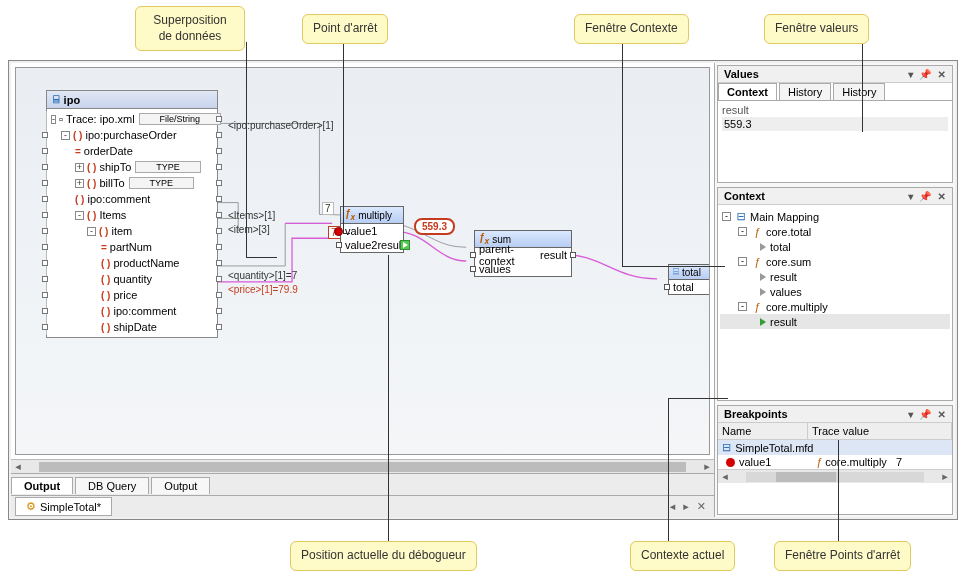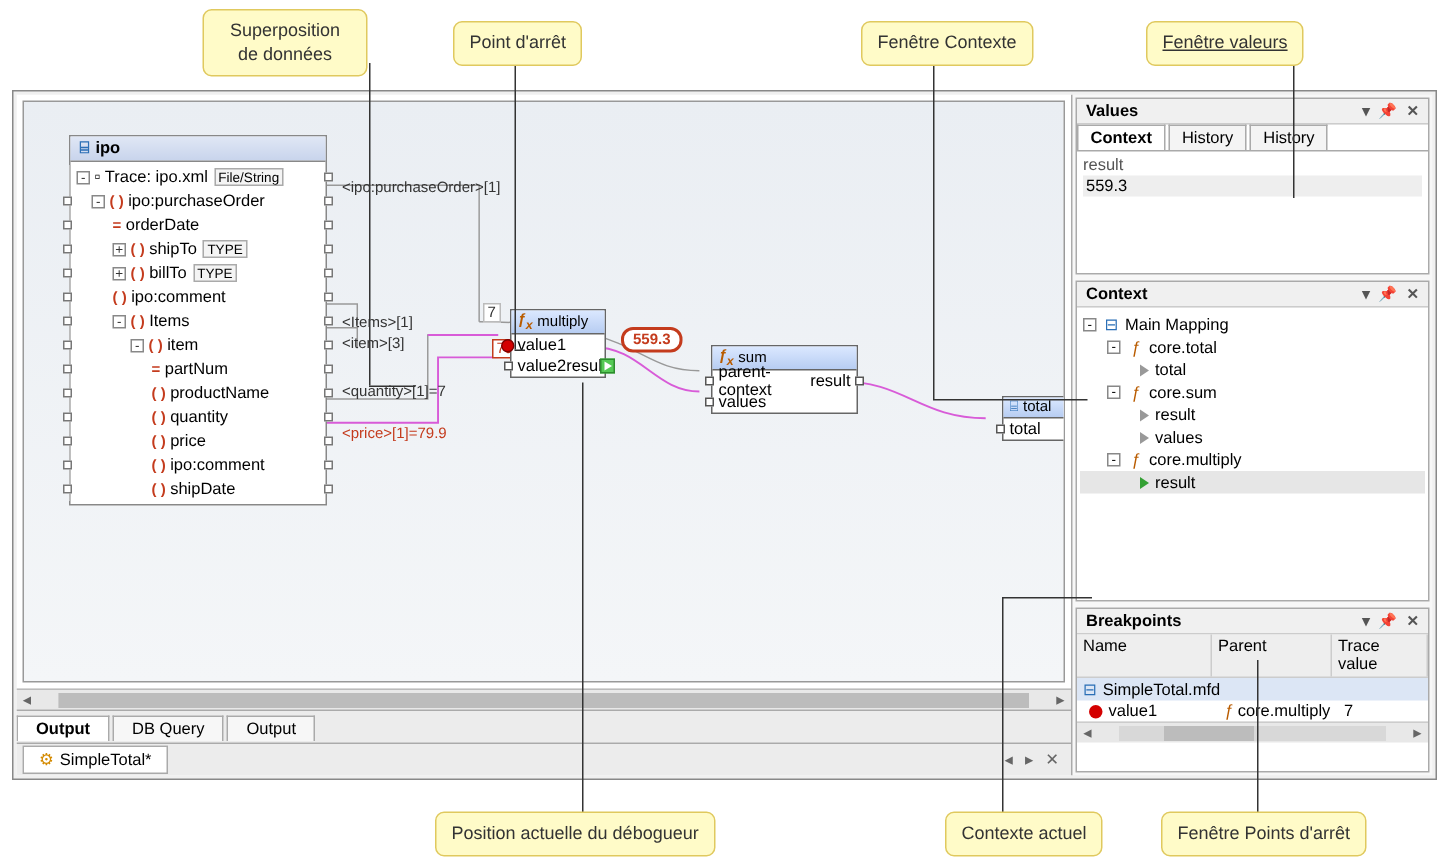--- a/index.html
+++ b/index.html
@@ -117,21 +117,21 @@
   .tport.r { left:auto; right:-5px; }
   .toggle {
     display:inline-block; width:9px; height:9px; border:1px solid #888;
     line-height:7px; text-align:center; font-size:9px; margin-right:3px;
     background:#fff; color:#333;
   }
   .icon-el { color:#c43b1d; font-weight:bold; margin-right:3px; font-size:10px; }
   .icon-eq { color:#c43b1d; font-weight:bold; margin-right:3px; font-size:10px; }
   .badge {
     border:1px solid #aaa; background:#f4f4f4; font-size:9px;
-    padding:0 2px; margin-left:4px;
+    padding:0 20px; margin-left:4px;
   }
   
   .fn-box {
     position:absolute;
     background:#fff; border:1px solid #666;
   }
   .fn-title {
     background:linear-gradient(#dbe8ff,#b7cdf2);
     border-bottom:1px solid #666;
     font-size:10px; padding:1px 4px;
@@ -248,21 +248,21 @@
     pointer-events:none;
   }
 </style>
 </head>
 <body>
 
 <div class="callout" style="left:135px; top:6px; width:110px; white-space:pre-line;">Superposition
 de données</div>
 <div class="callout" style="left:302px; top:14px;">Point d'arrêt</div>
 <div class="callout" style="left:574px; top:14px;">Fenêtre Contexte</div>
-<div class="callout" style="left:764px; top:14px;text-decoration:underline;">Fenêtre valeurs</div>
+<div class="callout" style="left:764px; top:14px;">Fenêtre valeurs</div>
 
 <div class="callout" style="left:290px; bottom:6px;">Position actuelle du débogueur</div>
 <div class="callout" style="left:630px; bottom:6px;">Contexte actuel</div>
 <div class="callout" style="left:774px; bottom:6px;">Fenêtre Points d'arrêt</div>
 
 <div class="leader" style="left:246px; top:42px; width:1px; height:215px;"></div>
 <div class="leader" style="left:246px; top:257px; width:31px; height:1px;"></div>
 <div class="leader" style="left:343px; top:38px; width:1px; height:195px;"></div>
 <div class="leader" style="left:343px; top:233px; width:7px; height:1px;"></div>
 <div class="leader" style="left:622px; top:38px; width:1px; height:228px;"></div>
@@ -394,21 +394,21 @@
                     <span class="icon-el">( )</span>
                     <span>shipDate</span>
                     <span class="tport r"></span>
                   </div>
               </div>
             </div>
 
             <div class="overlay" style="left:212px; top:52px;">&lt;ipo:purchaseOrder&gt;[1]</div>
             <div class="overlay" style="left:212px; top:142px;">&lt;Items&gt;[1]</div>
             <div class="overlay" style="left:212px; top:156px;">&lt;item&gt;[3]</div>
-            <div class="overlay" style="left:212px; top:188px;">&lt;quantity&gt;[1]=7</div>
+            <div class="overlay" style="left:212px; top:202px;">&lt;quantity&gt;[1]=7</div>
             <div class="overlay hot" style="left:212px; top:216px;">&lt;price&gt;[1]=79.9</div>
             <div class="overlay boxed" style="left:306px; top:134px;">7</div>
             <div class="overlay red" style="left:296px; top:158px;margin-left:16px;">79.9</div>
             <div class="overlay redbig" style="left:398px; top:150px;">559.3</div>
 
             <div class="fn-box" style="left:324px; top:138px; width:64px;">
               <div class="fn-title">
                   <span class="fx">ƒ<sub>x</sub></span>
                   <span>multiply</span>
                 </div>
@@ -556,21 +556,20 @@
             <span>Breakpoints</span>
             <div class="panel-ctrls">
               <span>▾</span>
               <span>📌</span>
               <span>✕</span>
             </div>
           </div>
           <div class="bp-table">
             <div class="bp-head">
               <div class="c" style="width:90px;">Name</div>
-              <div class="c" style="width:80px;">Parent</div>
               <div class="c" style="flex:1;">Trace value</div>
             </div>
             <div class="bp-body">
               <div class="r" style="background:#dce6f5;">
                 <span style="color:#2b6fb6; margin-right:4px;">⊟</span>
                 <span>SimpleTotal.mfd</span>
               </div>
               <div class="r">
                 <div class="c" style="width:90px; display:flex; align-items:center;">
                   <span class="reddot"></span>

